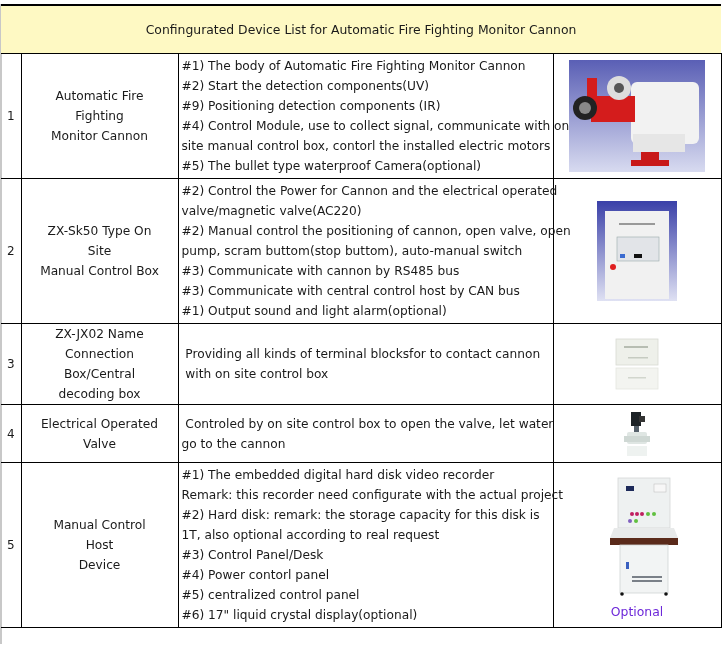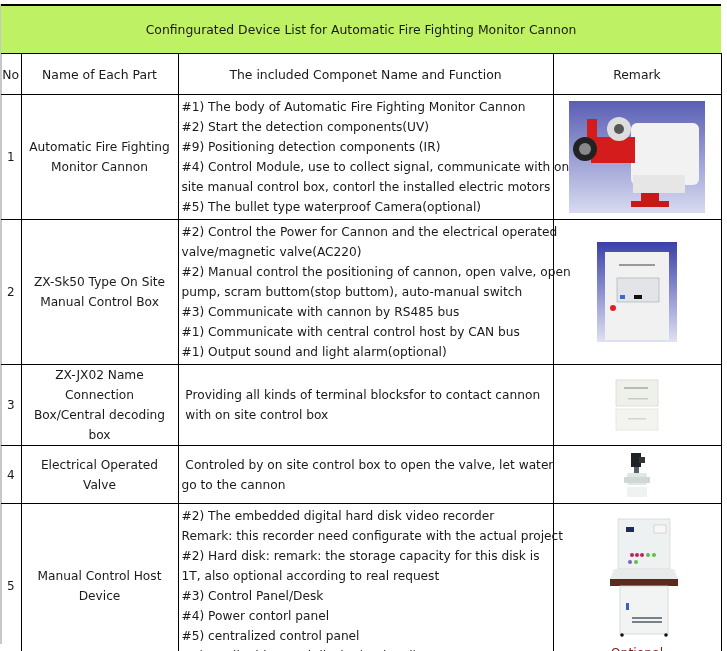--- a/index.html
+++ b/index.html
@@ -1,51 +1,45 @@
 <!DOCTYPE html>
 <html><head>
 <meta charset="utf-8">
 <style>
   html, body { margin: 0; padding: 0; background: #ffffff; }
   body { width: 727px; height: 651px; position: relative; overflow: hidden;
          font-family: "DejaVu Sans", sans-serif; color: #1a1a1a; }
   .left-edge { position: absolute; left: 0; top: 4px; width: 2px; height: 640px; background: #c8c8c8; }
   table.device { position: absolute; left: 1px; top: 4px; border-collapse: collapse; table-layout: fixed; width: 720px; }
   table.device td { border: 1.5px solid #000; padding: 0; vertical-align: middle; }
-  .title-cell { background: #bef264; height: 47px; text-align: center; font-size: 12.4px; border-top: 2px solid #000 !important; border-left: none !important; border-right: none !important; }
+  .title-cell { background: #fef9c3; height: 47px; text-align: center; font-size: 12.4px; border-top: 2px solid #000 !important; border-left: none !important; border-right: none !important; }
   .hdr { height: 40px; text-align: center; font-size: 12.4px; }
   .no { text-align: center; font-size: 12px; }
-  .name { text-align: center; font-size: 12.2px; line-height: 20px; padding: 0 2px !important; }
+  .name { text-align: center; font-size: 12.2px; line-height: 20px; padding: 0 18px !important; }
   .func { font-size: 12.2px; line-height: 20px; padding: 2px 2px 2px 3px !important; }
   .func div { white-space: nowrap; }
   .remark { text-align: center; }
   .img { margin: 0 auto; display: block; }
-  .optional { color: #7f1d1d; font-size: 12.4px; margin-top: 4px; }
+  .optional { color: #6d28d9; font-size: 12.4px; margin-top: 4px; }
 </style>
 </head>
 <body>
 
 <div class="left-edge"></div>
 
 <table class="device">
   <colgroup>
     <col style="width:20px">
       <col style="width:157px">
       <col style="width:375px">
       <col style="width:168px">
   </colgroup>
   <tbody>
       <tr>
     <td colspan="4" class="title-cell">Confingurated Device List for Automatic Fire Fighting Monitor Cannon</td>
-  </tr>
-  <tr>
-    <td class="hdr" style="border-left:none">No</td>
-    <td class="hdr">Name of Each Part</td>
-    <td class="hdr">The included Componet Name and Function</td>
-    <td class="hdr">Remark</td>
   </tr>
 
   <tr style="height:124px">
     <td class="no" style="border-left:none">1</td>
     <td class="name">
       <div>Automatic Fire Fighting</div>
       <div>Monitor Cannon</div>
     </td>
     <td class="func">
       <div>#1) The body of Automatic Fire Fighting Monitor Cannon</div>
@@ -83,21 +77,21 @@
     <td class="name">
       <div>ZX-Sk50 Type On Site</div>
       <div>Manual Control Box</div>
     </td>
     <td class="func">
       <div>#2) Control the Power for Cannon and the electrical operated</div>
       <div>valve/magnetic valve(AC220)</div>
       <div>#2) Manual control the positioning of cannon, open valve, open</div>
       <div>pump, scram buttom(stop buttom), auto-manual switch</div>
       <div>#3) Communicate with cannon by RS485 bus</div>
-      <div>#1) Communicate with central control host by CAN bus</div>
+      <div>#3) Communicate with central control host by CAN bus</div>
       <div>#1) Output sound and light alarm(optional)</div>
     </td>
     <td class="remark">
       <svg class="img" width="80" height="100" viewBox="0 0 80 100">
         <defs>
               <linearGradient id="g2" x1="0" y1="0" x2="0" y2="1">
                 <stop offset="0" stop-color="#3a40a8"></stop>
                 <stop offset="1" stop-color="#dfe1f3"></stop>
               </linearGradient>
             </defs>
@@ -154,21 +148,21 @@
     </td>
   </tr>
 
   <tr style="height:165px">
     <td class="no" style="border-left:none">5</td>
     <td class="name">
       <div>Manual Control Host</div>
       <div>Device</div>
     </td>
     <td class="func">
-      <div>#2) The embedded digital hard disk video recorder</div>
+      <div>#1) The embedded digital hard disk video recorder</div>
       <div>Remark: this recorder need configurate with the actual project</div>
       <div>#2) Hard disk: remark: the storage capacity for this disk is</div>
       <div>1T, also optional according to real request</div>
       <div>#3) Control Panel/Desk</div>
       <div>#4) Power contorl panel</div>
       <div>#5) centralized control panel</div>
       <div>#6) 17" liquid crystal display(optional)</div>
     </td>
     <td class="remark">
       <svg class="img" width="126" height="128" viewBox="0 0 126 128">

